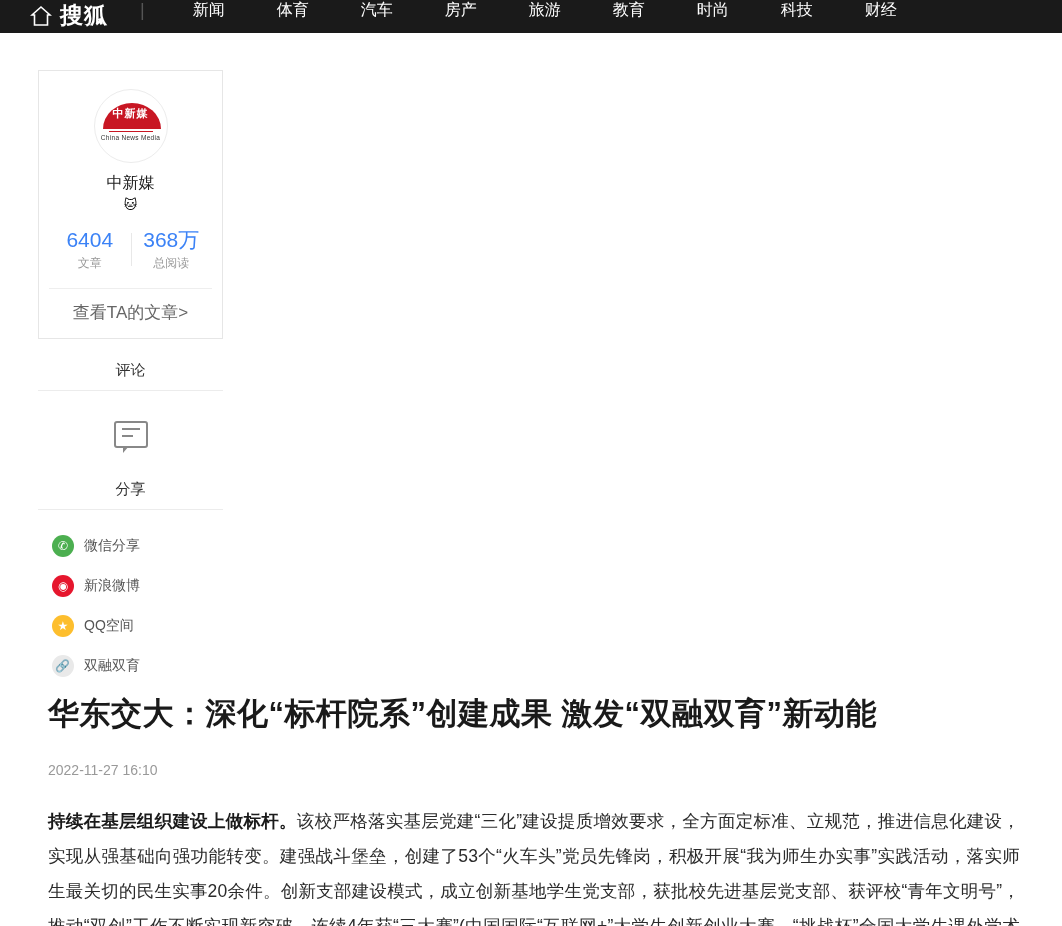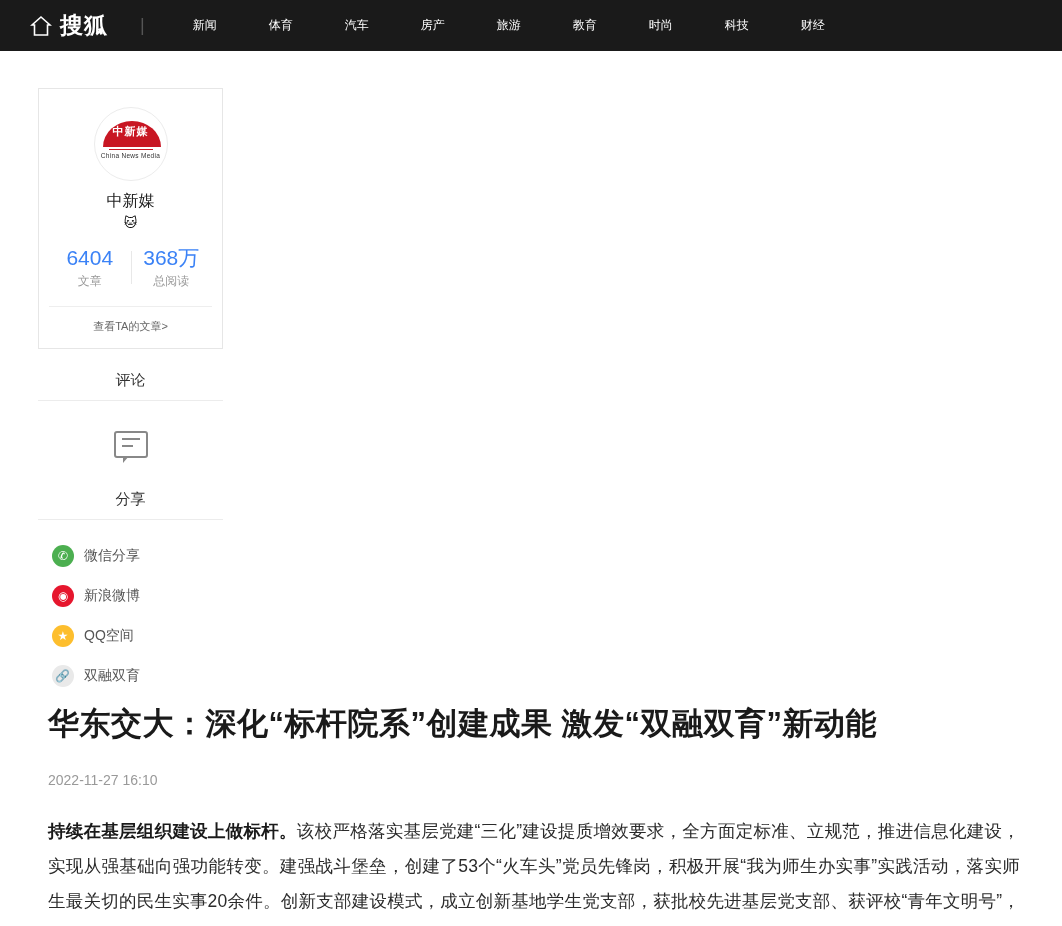--- a/index.html
+++ b/index.html
@@ -5,25 +5,25 @@
   * { box-sizing: border-box; }
   html, body {
     margin: 0; padding: 0;
     width: 1062px;
     background: #ffffff;
     font-family: "Liberation Sans", "DejaVu Sans", sans-serif;
   }
 
   
   .topnav {
-    height: 51px;
+    height: 33px;
     background: #1a1a1a;
     color: #ffffff;
     display: flex;
-    align-items: center;
+    align-items: flex-start;
     padding-left: 30px;
     overflow: hidden;
   }
   .brand {
     display: flex;
     align-items: center;
     gap: 8px;
     margin-right: 6px;
   }
   .brand-house {
@@ -38,21 +38,21 @@
     letter-spacing: 1px;
     color: #ffffff;
   }
   .nav-sep {
     color: #555;
     font-size: 18px;
     margin: 0 22px 0 26px;
   }
   .nav-item {
     color: #ffffff;
-    font-size: 12px;
+    font-size: 16px;
     padding: 0 26px;
     white-space: nowrap;
     cursor: pointer;
   }
 
   
   .page {
     display: flex;
     padding: 37px 0 0 0;
     flex-direction: column;
@@ -137,21 +137,21 @@
   }
   .stat-label {
     font-size: 12px;
     color: #999;
     margin-top: 3px;
   }
   .view-all {
     margin-top: 16px;
     padding-top: 12px;
     border-top: 1px solid #eee;
-    font-size: 11px;
+    font-size: 17px;
     color: #666;
     cursor: pointer;
   }
   .side-section-title {
     text-align: center;
     font-size: 15px;
     color: #333;
     margin: 22px 0 16px;
     padding-bottom: 10px;
     border-bottom: 1px solid #ececec;

